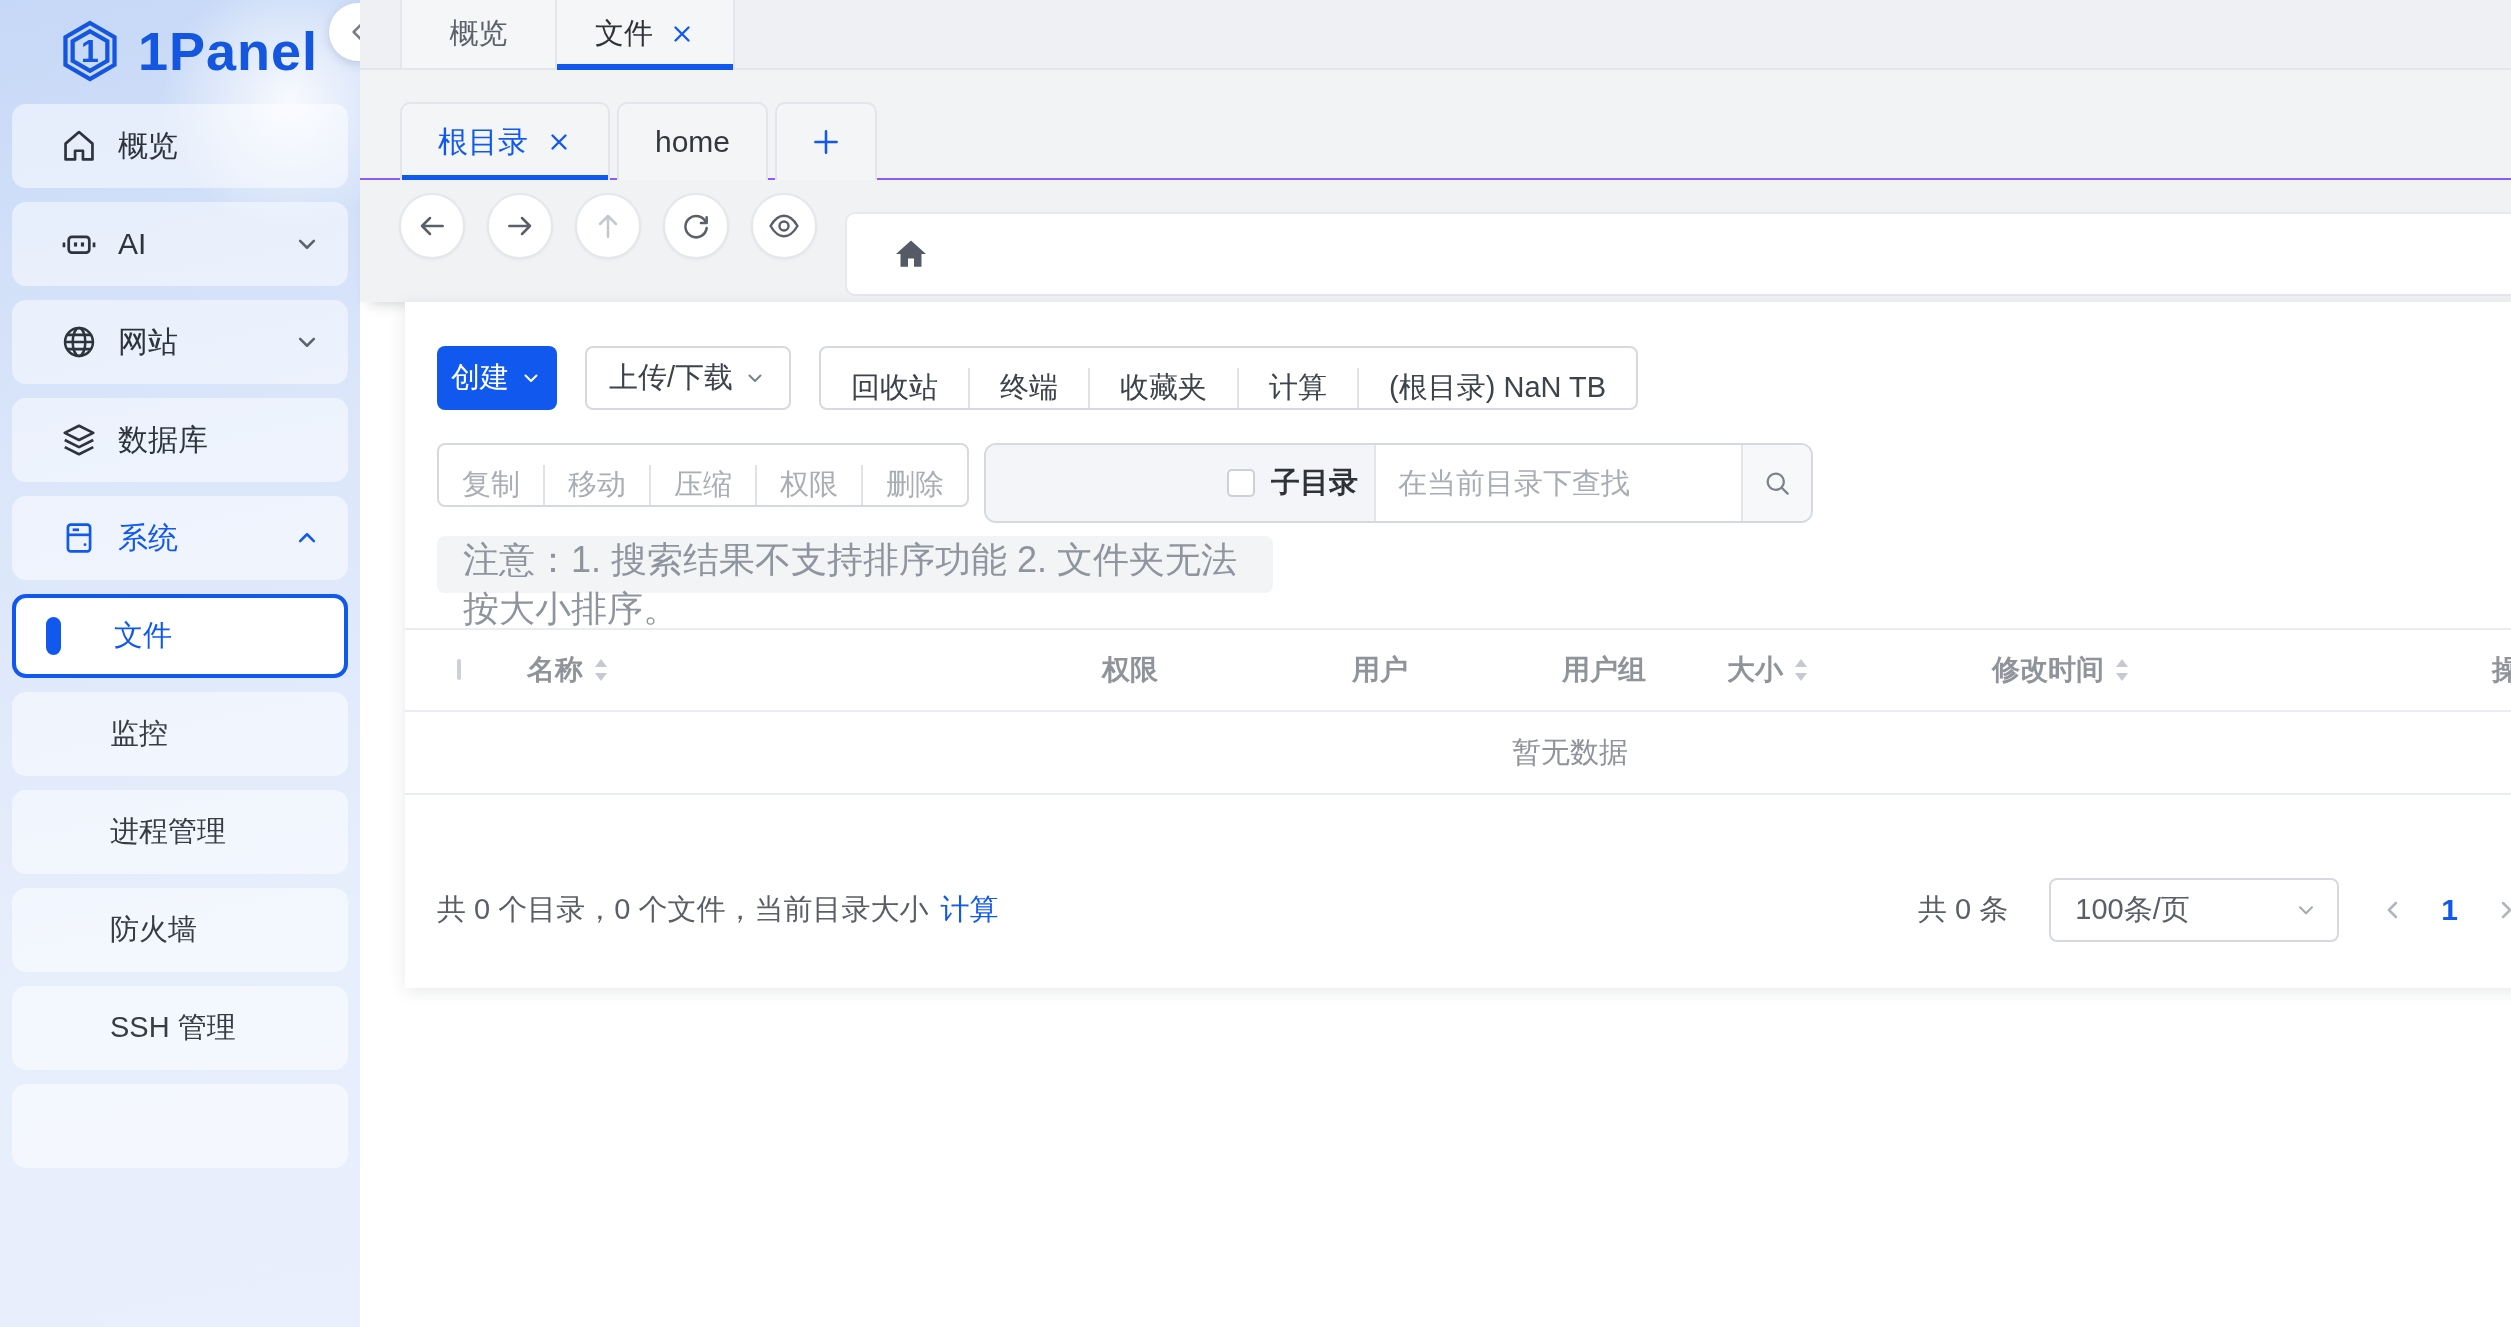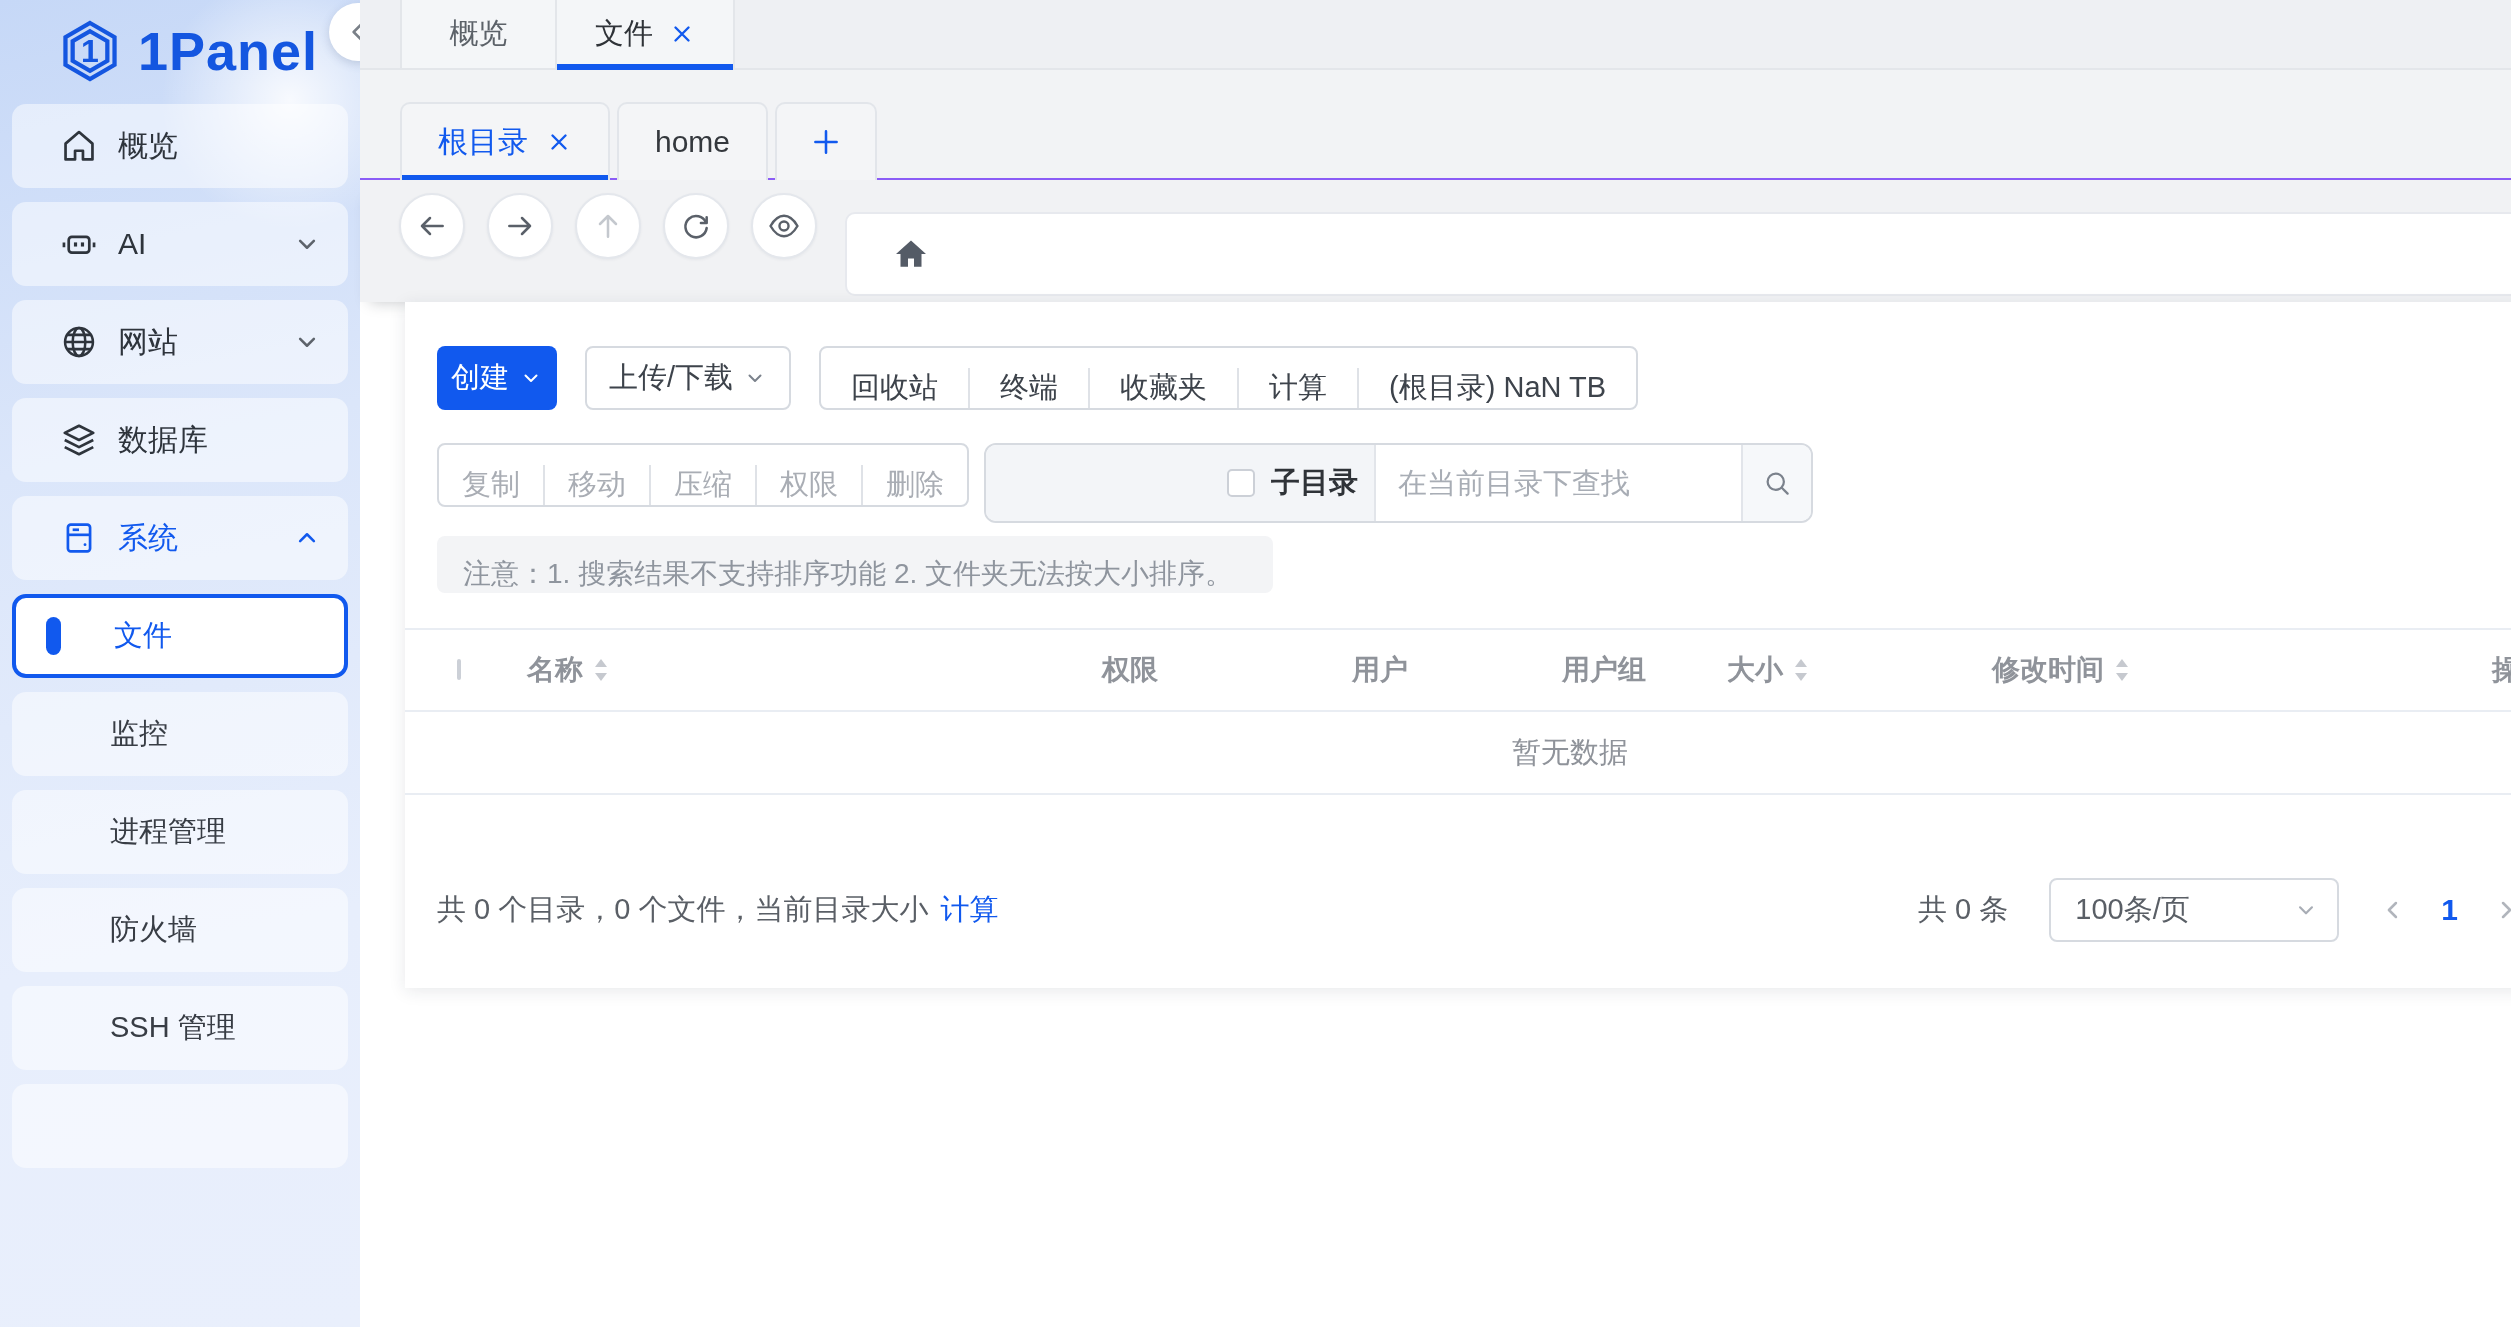--- a/index.html
+++ b/index.html
@@ -130,21 +130,21 @@
     display: flex; align-items: center; justify-content: flex-end; padding-right: 16px; gap: 16px;
   }
   .checkbox { width: 28px; height: 28px; border: 2px solid #ccd0d7; border-radius: 5px; background: #fff; cursor: pointer; flex: 0 0 auto; }
   .sg-label { font-size: 29px; color: #2f3338; font-weight: 700; }
   .sg-input { flex: 1; min-width: 0; border: none; outline: none; font-size: 29px; color: #333; padding: 0 22px; background: #fff; font-family: "Liberation Sans", sans-serif; }
   .sg-input::placeholder { color: #a8adb5; }
   .sg-append { width: 70px; background: #f6f8fa; border-left: 2px solid #e2e5ea; display: flex; align-items: center; justify-content: center; color: #7b828c; cursor: pointer; }
 
   .notice {
     margin-top: 29px; width: 836px; height: 57px; background: #f3f4f6; border-radius: 8px;
-    display: flex; align-items: flex-end; padding: 0 26px; font-size: 28px; color: #8f959e;
+    display: flex; align-items: flex-start; padding: 0 26px; font-size: 36px; color: #8f959e;
   }
 
   .table-wrap { margin-left: -32px; width: 2330px; margin-top: 35px; }
   .thead {
     height: 84px; border-top: 2px solid #e9edf3; border-bottom: 2px solid #e9edf3;
     display: flex; align-items: center; padding-left: 52px;
   }
   .th { font-size: 28px; font-weight: 600; color: #8f939a; display: flex; align-items: center; gap: 10px; white-space: nowrap; }
   .c-check { flex: 0 0 70px; }
   .c-name  { flex: 0 0 575px; }

